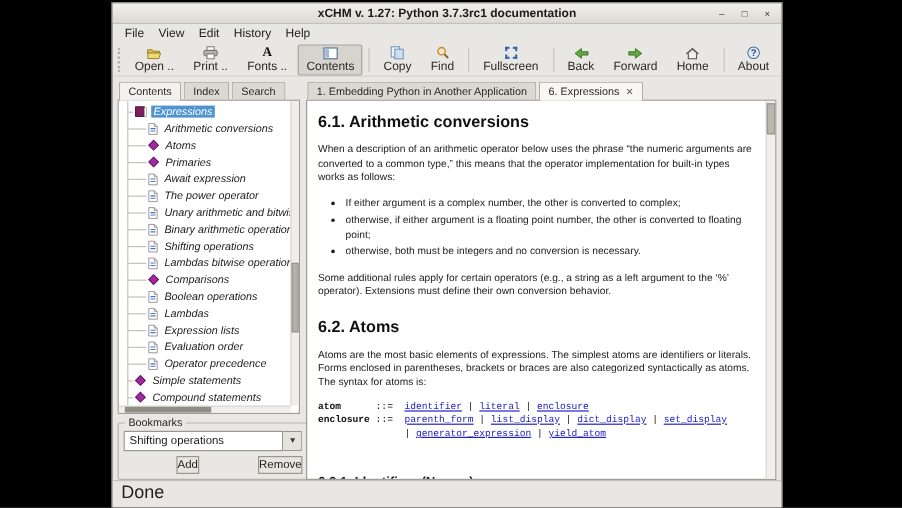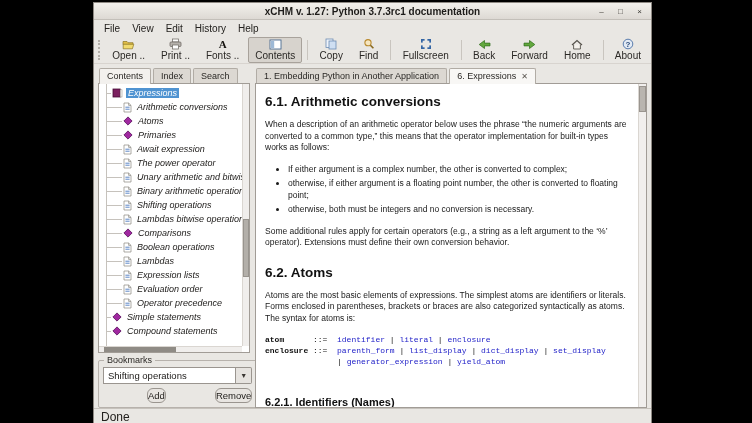--- a/index.html
+++ b/index.html
@@ -71,47 +71,47 @@
   .bookmarks { flex:none; margin-top:2px; border:1px solid #b7b2ac; border-radius:2px;
     padding:2px 4px 4px; }
   .bookmarks legend { font-size:9px; color:#2b2926; padding:0 3px; margin-left:1px; }
   .combo { display:flex; height:17px; }
   .combo-text { flex:1; background:#fff; border:1px solid #9a958f; font-size:9.5px;
     color:#1c1a18; line-height:15px; padding:0 4px; white-space:nowrap; overflow:hidden; }
   .combo-btn { width:16px; flex:none; background:#e6e3df; border:1px solid #9a958f;
     border-left:none; display:flex; align-items:center; justify-content:center;
     font-size:7px; color:#3a3733; border-radius:0 2px 2px 0; }
   .bm-buttons { display:flex; gap:5px; margin-top:4px; }
-  .btn { flex:1; height:15px; background:#e8e5e1; border:1px solid #9a958f; border-radius:6px;
+  .btn { flex:1; height:15px; background:#e8e5e1; border:1px solid #9a958f; border-radius:0;
     font-size:9.5px; color:#23211e; text-align:center; line-height:13px;margin-left:44px; }
 
   
   .content { flex:1; display:flex; flex-direction:column; margin-left:5px; min-width:0; }
   .content-body { flex:1; background:#fff; border:1px solid #a19c96; position:relative;
     overflow:hidden; min-height:0;padding-left:9px; }
   .doc { position:absolute; left:0; top:0; right:8px; bottom:0; overflow:hidden;
     padding:6px 8px 0 9px; font-size:8.5px; line-height:11.5px; color:#1a1a1a; }
   .doc h1 { font-size:13.5px; line-height:16px; margin:4px 0 9px; color:#111; }
   .doc h1.second { margin-top:16px; }
   .doc p { margin:0 0 10px; }
   .doc ul { margin:0 0 10px; padding-left:23px; }
   .doc li { margin-bottom:3px; }
   .grammar { font-family:"Liberation Mono","DejaVu Sans Mono",monospace; font-size:8px;
     line-height:11px; white-space:pre; margin:2px 0 0; color:#111; }
   .gbold { font-weight:bold; }
-  .glink { color:#2222c8; }
+  .glink { color:#2222c8; text-decoration:underline; }
   .doc h2 { font-size:11px; margin-top:30px; color:#111; }
   .cscroll { position:absolute; right:0; top:0; bottom:0; width:8px; background:#f1efed;
     border-left:1px solid #dad6d1; }
   .cscroll .thumb { position:absolute; left:0; right:0; top:2px; height:26px;
     background:#b9b5af; border:1px solid #9a958f; }
 
   
-  .statusbar { height:15px; flex:none; border-top:1px solid #c6c2bc; background:#e9e7e3;
-    font-size:12px; color:#23211e; padding:1px 7px; }
+  .statusbar { height:23px; flex:none; border-top:1px solid #c6c2bc; background:#e9e7e3;
+    font-size:15px; color:#23211e; padding:1px 7px; }
 </style>
 </head>
 <body>
 
 <div class="window">
 
   <div class="titlebar">
     <div class="title">xCHM v. 1.27: Python 3.7.3rc1 documentation</div>
     <div class="win-controls">
       <span class="wbtn">–</span>

